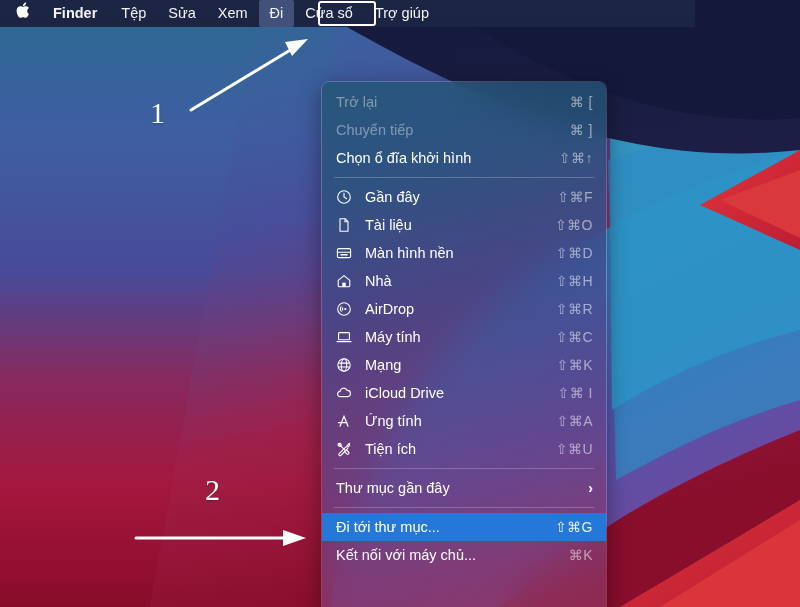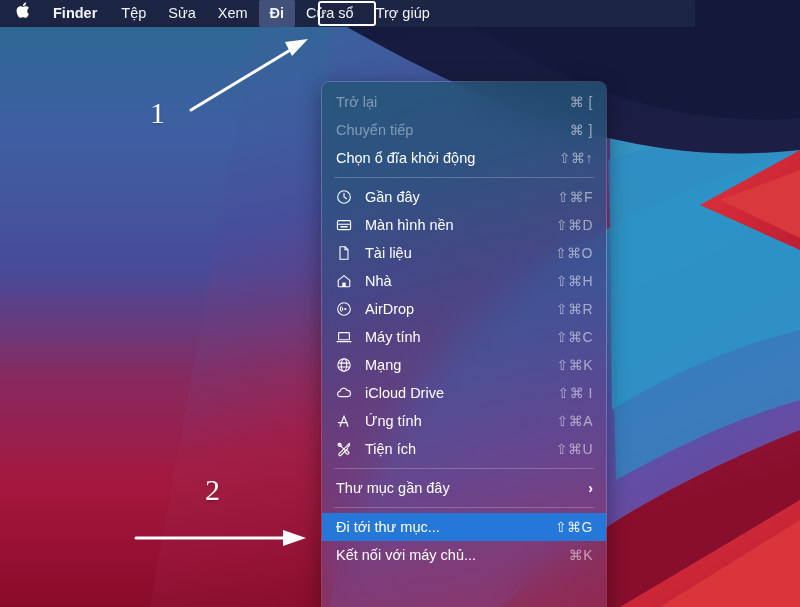--- a/index.html
+++ b/index.html
@@ -25,21 +25,20 @@
   .mb-item {
     font-size:14.5px; line-height:27px;
     padding:0 11px; height:27px;
     white-space:nowrap; color:#f2f4f8;
   }
   .mb-item.apple { padding:0 10px 0 16px; font-size:16px; }
   .mb-item.bold { font-weight:bold; padding:0 13px; }
   .mb-item.active {
     background:#41517a;
     border-radius:2px;
-    font-weight:bold;
   }
   #go-focus-ring {
     position:absolute; left:318px; top:1px; width:58px; height:25px;
     border:2.5px solid #ffffff; border-radius:3px; z-index:22;
     pointer-events:none;
   }
 
   
   #go-menu {
     position:absolute; left:321px; top:37px;
@@ -187,58 +186,58 @@
 
     <div class="row disabled noicon">
       <span class="label">Trở lại</span>
       <span class="shortcut">⌘ [</span>
     </div>
     <div class="row disabled noicon">
       <span class="label">Chuyển tiếp</span>
       <span class="shortcut">⌘ ]</span>
     </div>
     <div class="row noicon">
-      <span class="label">Chọn ổ đĩa khởi động</span>
+      <span class="label">Chọn ổ đĩa khởi hình</span>
       <span class="shortcut">⇧⌘↑</span>
     </div>
 
     <div class="sep"></div>
 
     <div class="row">
       <span class="ico">
         <svg class="mi" width="16" height="16" viewBox="0 0 16 16" fill="none" stroke="#fff" stroke-width="1.1">
           <circle cx="8" cy="8" r="6.3"></circle>
             <path d="M8 4.3V8l2.6 1.7" stroke-linecap="round"></path>
         </svg>
       </span>
       <span class="label">Gần đây</span>
       <span class="shortcut">⇧⌘F</span>
+    </div>
+
+    <div class="row">
+      <span class="ico">
+        <svg class="mi" width="16" height="16" viewBox="0 0 16 16" fill="none" stroke="#fff" stroke-width="1.1">
+          <path d="M4 1.7h5l3 3v9.6H4z" stroke-linejoin="round"></path>
+            <path d="M9 1.7v3h3"></path>
+        </svg>
+      </span>
+      <span class="label">Tài liệu</span>
+      <span class="shortcut">⇧⌘O</span>
     </div>
 
     <div class="row">
       <span class="ico">
         <svg class="mi" width="16" height="16" viewBox="0 0 16 16" fill="none" stroke="#fff" stroke-width="1.1">
           <rect x="1.4" y="3.6" width="13.2" height="9" rx="1.4"></rect>
             <path d="M1.4 7.2h13.2"></path>
             <rect x="4.3" y="9.1" width="7.4" height="1.5" rx="0.7" fill="#fff" stroke="none"></rect>
         </svg>
       </span>
       <span class="label">Màn hình nền</span>
       <span class="shortcut">⇧⌘D</span>
-    </div>
-
-    <div class="row">
-      <span class="ico">
-        <svg class="mi" width="16" height="16" viewBox="0 0 16 16" fill="none" stroke="#fff" stroke-width="1.1">
-          <path d="M4 1.7h5l3 3v9.6H4z" stroke-linejoin="round"></path>
-            <path d="M9 1.7v3h3"></path>
-        </svg>
-      </span>
-      <span class="label">Tài liệu</span>
-      <span class="shortcut">⇧⌘O</span>
     </div>
 
 
     <div class="row">
       <span class="ico">
         <svg class="mi" width="16" height="16" viewBox="0 0 16 16" fill="none" stroke="#fff" stroke-width="1.1">
           <path d="M2.2 7.4 8 2.6l5.8 4.8v5.4a1 1 0 0 1-1 1H3.2a1 1 0 0 1-1-1z" stroke-linejoin="round"></path>
           <rect x="6.3" y="9.6" width="3.4" height="4.2" fill="#fff" stroke="none"></rect>
         </svg>
       </span>

